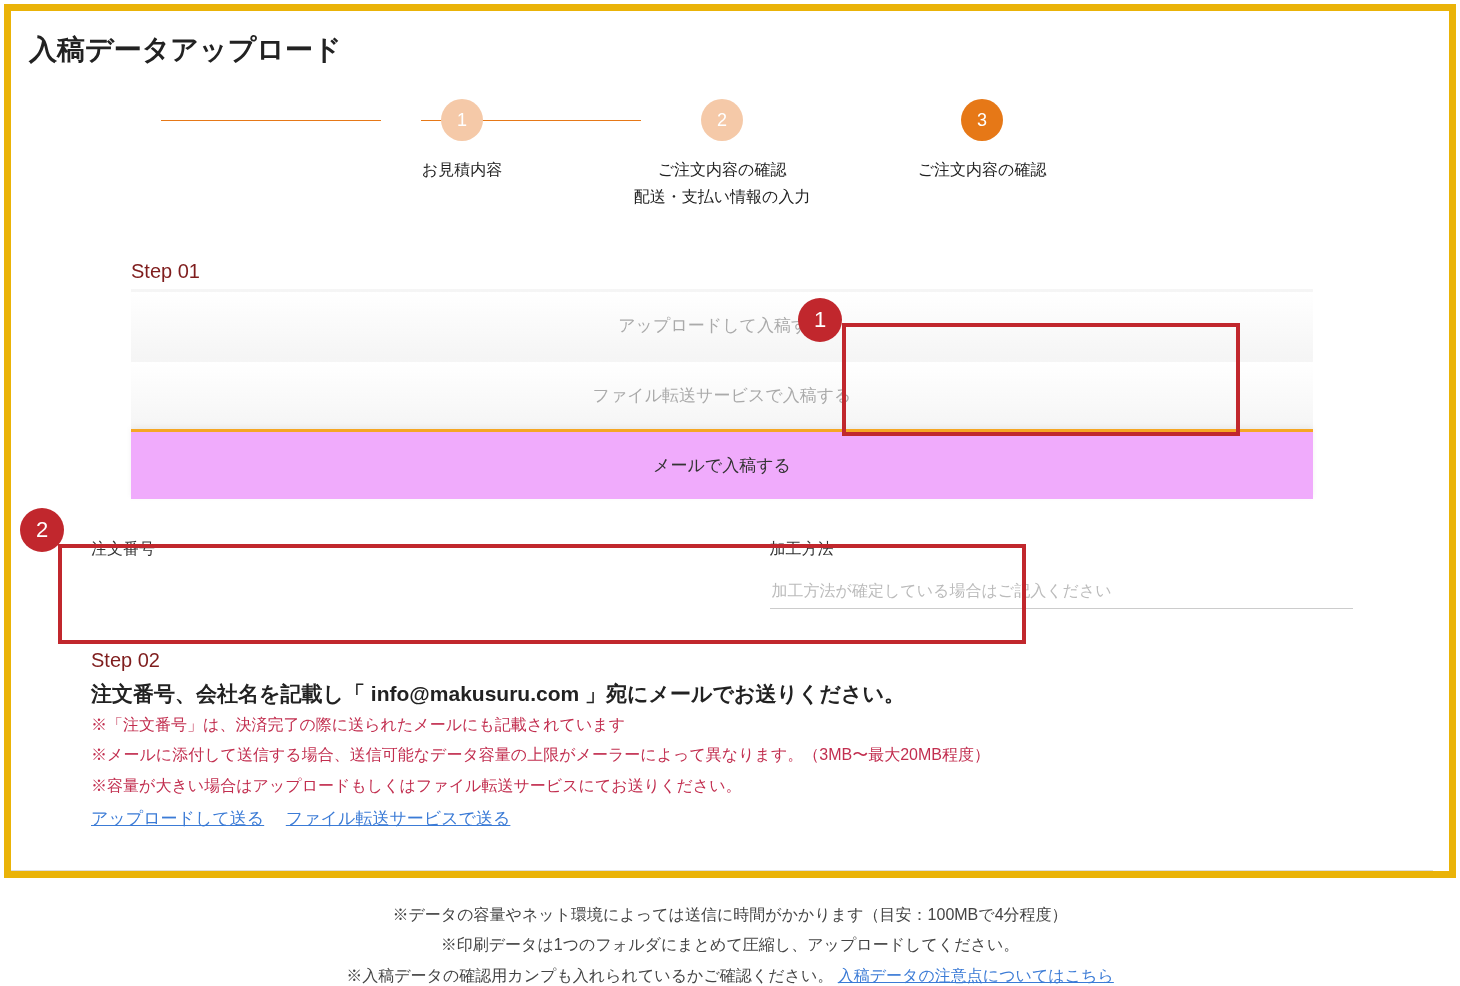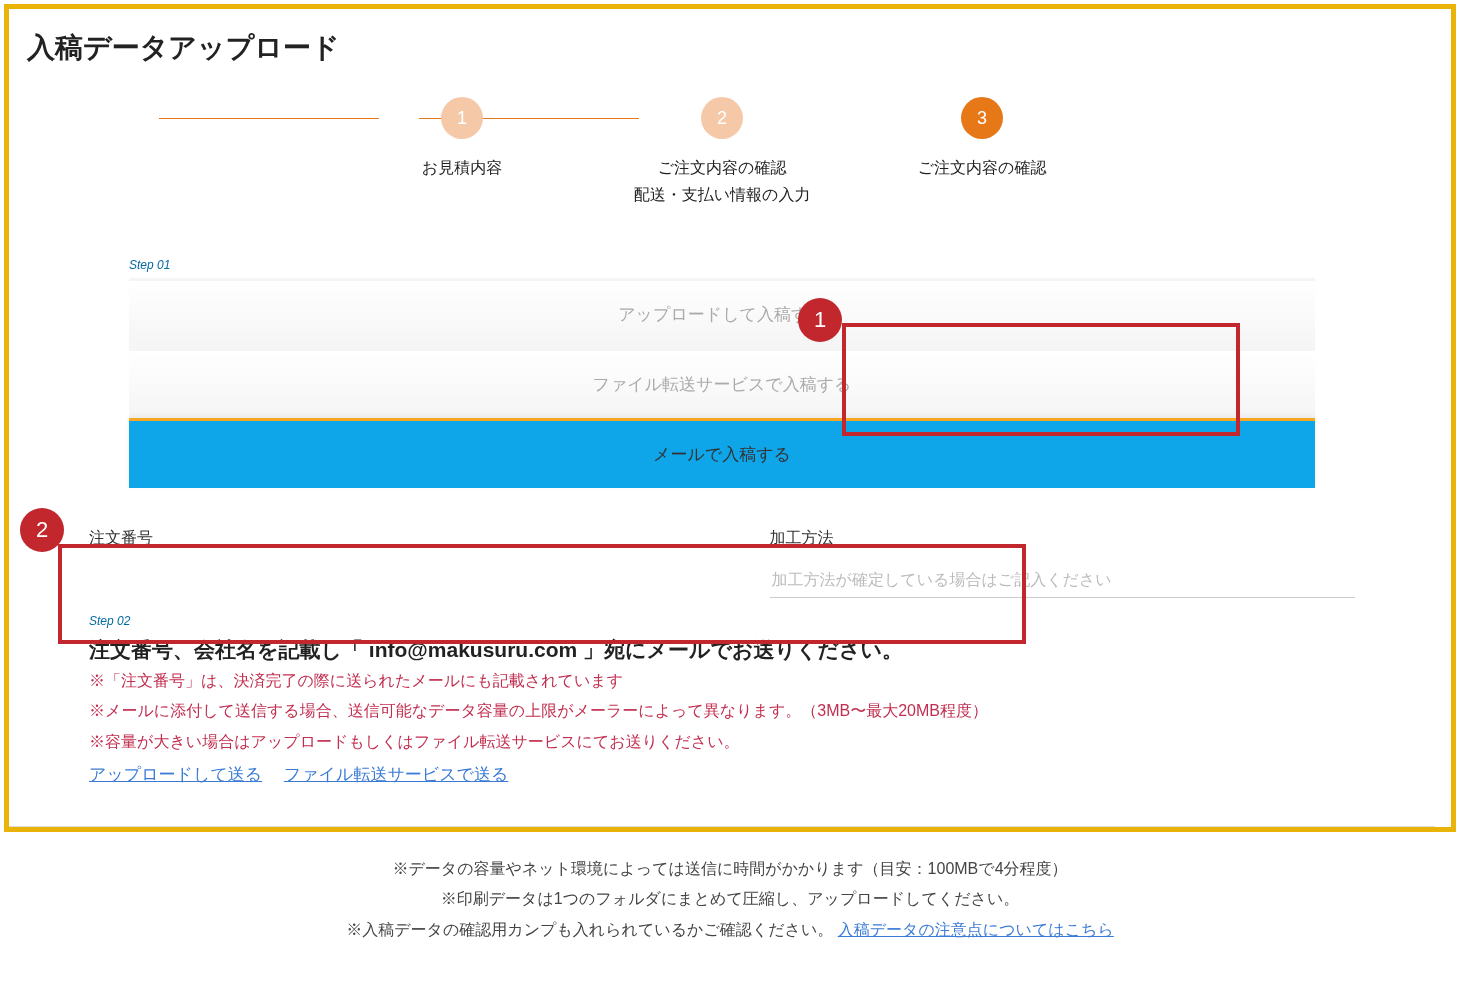--- a/index.html
+++ b/index.html
@@ -4,21 +4,21 @@
   <style>
     * { box-sizing: border-box; margin: 0; padding: 0; }
     body {
       font-family: "Hiragino Sans", "Hiragino Kaku Gothic ProN", Meiryo, sans-serif;
       background: #fff;
       color: #333;
       width: 1460px;
       position: relative;
     }
     .container {
-      border: 5px solid #eab308;
+      border: 7px solid #eab308;
       margin: 4px;
       padding: 20px 16px 0 0;
       position: relative;
     }
     .page-title {
       font-size: 28px;
       font-weight: 600;
       padding: 0 0 30px 18px;
       color: #222;
     }
@@ -60,25 +60,24 @@
       z-index: 1;
     }
     .line1 { left: 150px; width: 220px; }
     .line2 { left: 410px; width: 220px; }
     .step-label { font-size: 16px; text-align: center; line-height: 1.7; color: #222; }
 
     .content-area {
       padding: 0 120px;
     }
     .step-heading-small {
-      color: #0369a1;
-      font-size: 12px;
+      color: #7f1d1d;
+      font-size: 20px;
       font-weight: 500;
       margin-bottom: 6px;
-      font-style: italic;
     }
     .step-heading {
       font-size: 22px;
       font-weight: 600;
       color: #222;
       margin-bottom: 25px;
     }
     .tabs {
       display: flex;
       margin-bottom: 0;
@@ -88,35 +87,35 @@
       flex: 1;
       padding: 22px 10px;
       text-align: center;
       font-size: 17px;
       background: linear-gradient(to bottom, #fff 0%, #f5f5f5 100%);
       color: #aaa;
       cursor: pointer;
       border-top: 3px solid transparent;
     }
     .tab.active {
-      background: #0ea5e9;
+      background: #f0abfc;
       color: #333;
       border-top: 3px solid #f5a623;
       box-shadow: 0 -2px 6px rgba(0,0,0,0.05);
     }
     .tab-panel {
       margin: 0 -110px;
       padding: 40px 70px 40px 70px;
       background: #fff;
       border-top: none;
     }
     .form-row {
       display: flex;
       gap: 95px;
-      margin-bottom: 16px;
+      margin-bottom: 40px;
     }
     .form-group { flex: 1; }
     .form-label {
       font-size: 16px;
       color: #333;
       margin-bottom: 14px;
       display: block;
     }
     .form-input {
       width: 100%;

